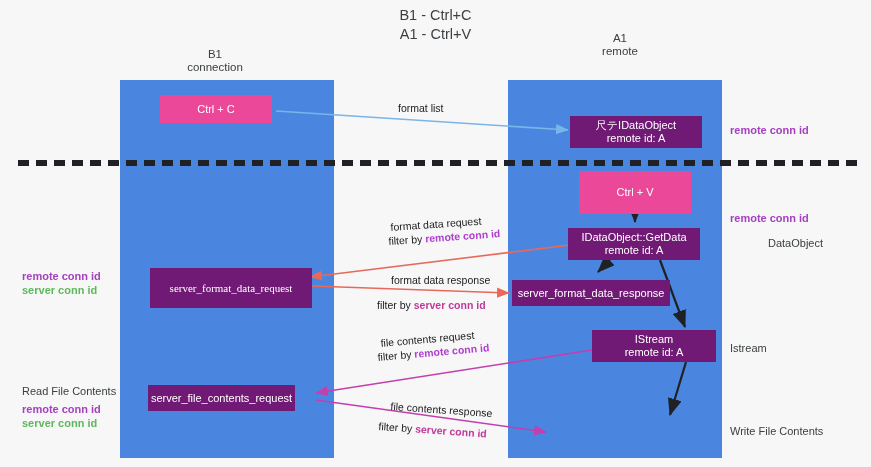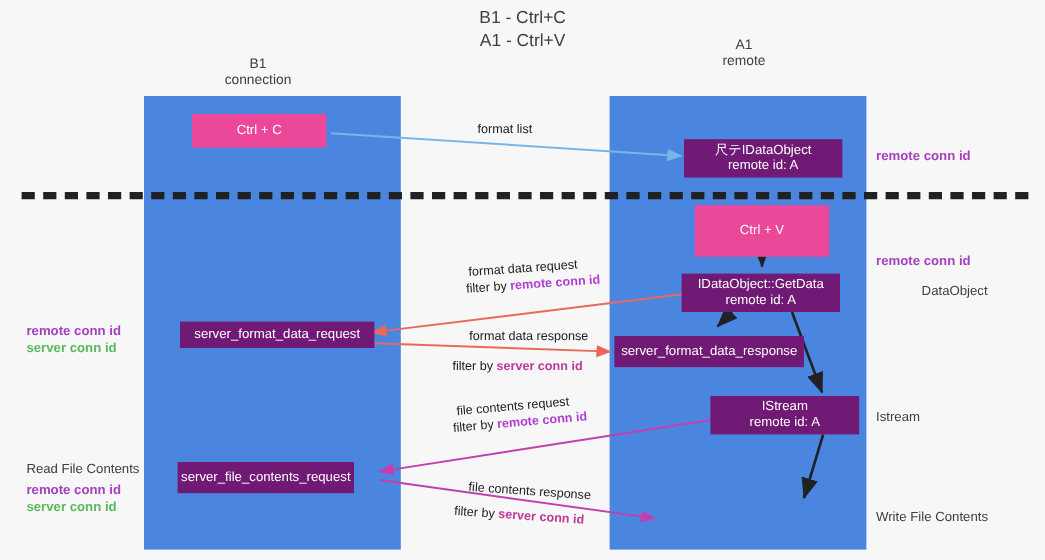--- a/index.html
+++ b/index.html
@@ -143,21 +143,21 @@
 
   <div class="node green" style="left:579px; top:171px; width:112px; height:43px;">
     <span>Ctrl + V</span>
   </div>
 
   <div class="node orange" style="left:568px; top:228px; width:132px; height:32px;justify-content:center;">
     <span>IDataObject::GetData
 remote id: A</span>
   </div>
 
-  <div class="node orange" style="left:150px; top:268px; width:162px; height:22px;">
+  <div class="node orange" style="left:150px; top:268px; width:162px; height:40px;font-family:Liberation Serif, serif;">
     <span>server_format_data_request</span>
   </div>
 
   <div class="node orange" style="left:512px; top:280px; width:158px; height:26px;">
     <span>server_format_data_response</span>
   </div>
 
   <div class="node orange" style="left:592px; top:330px; width:124px; height:32px;">
     <span>IStream
 remote id: A</span>

